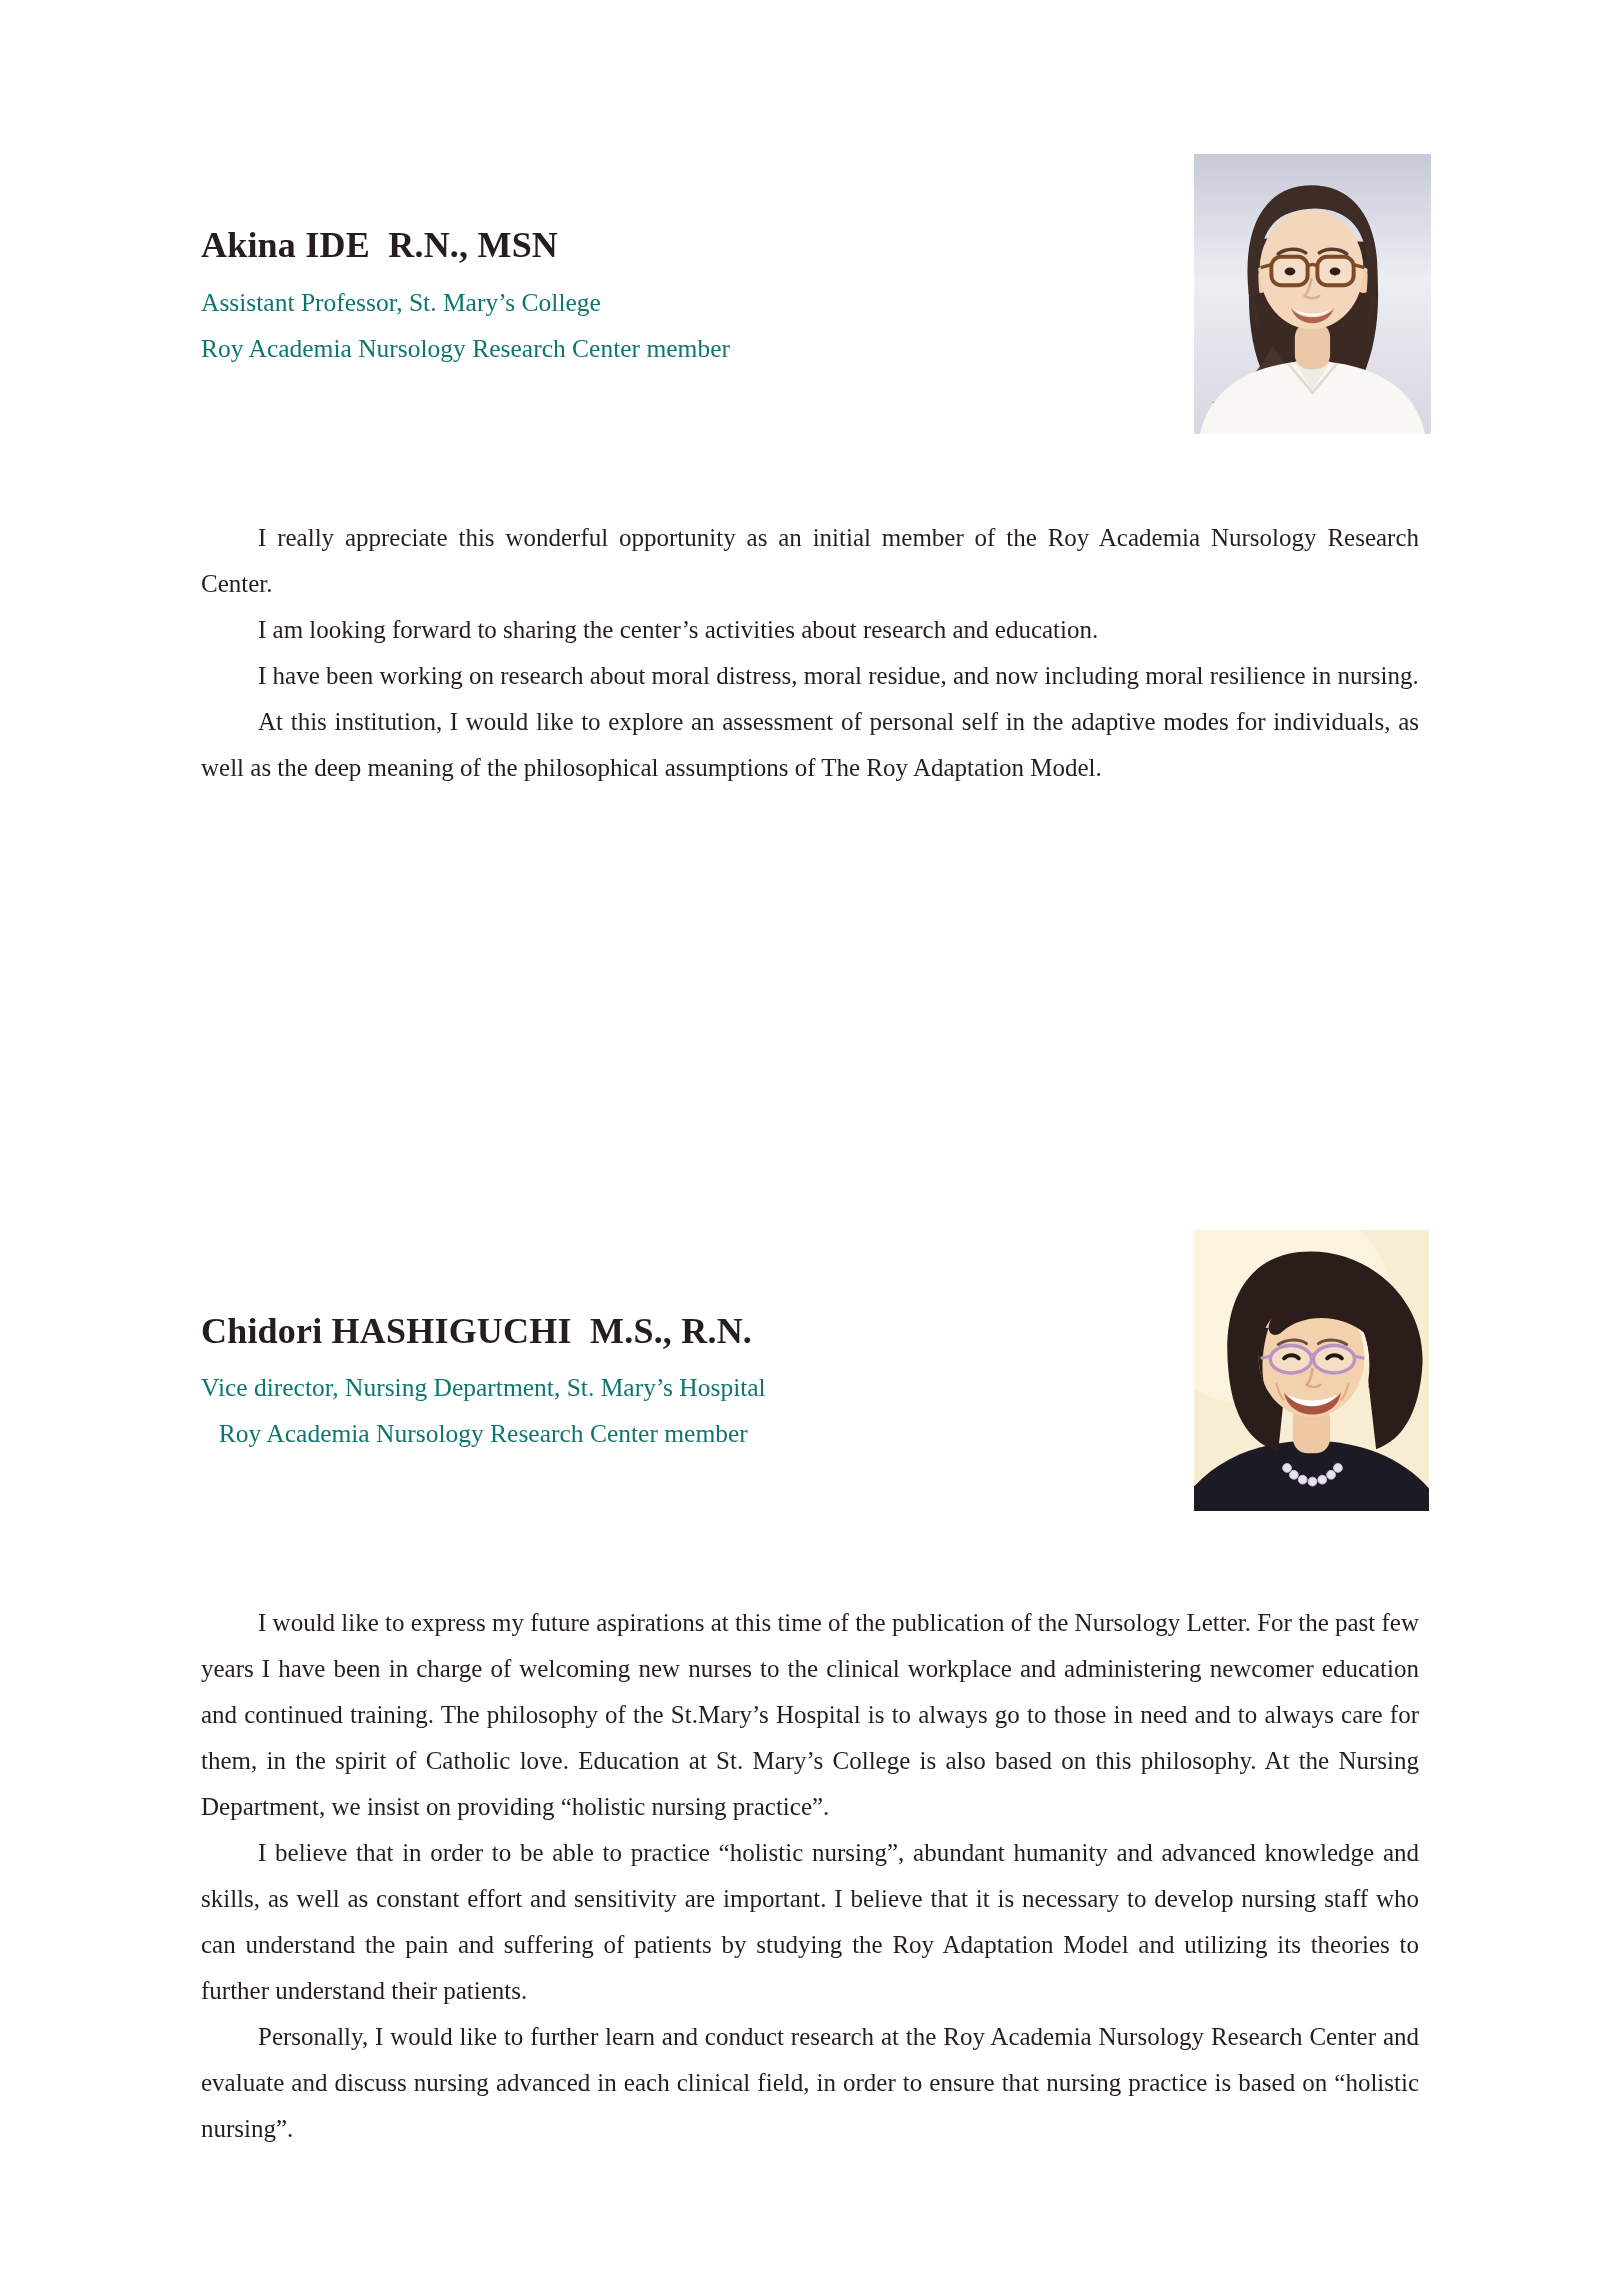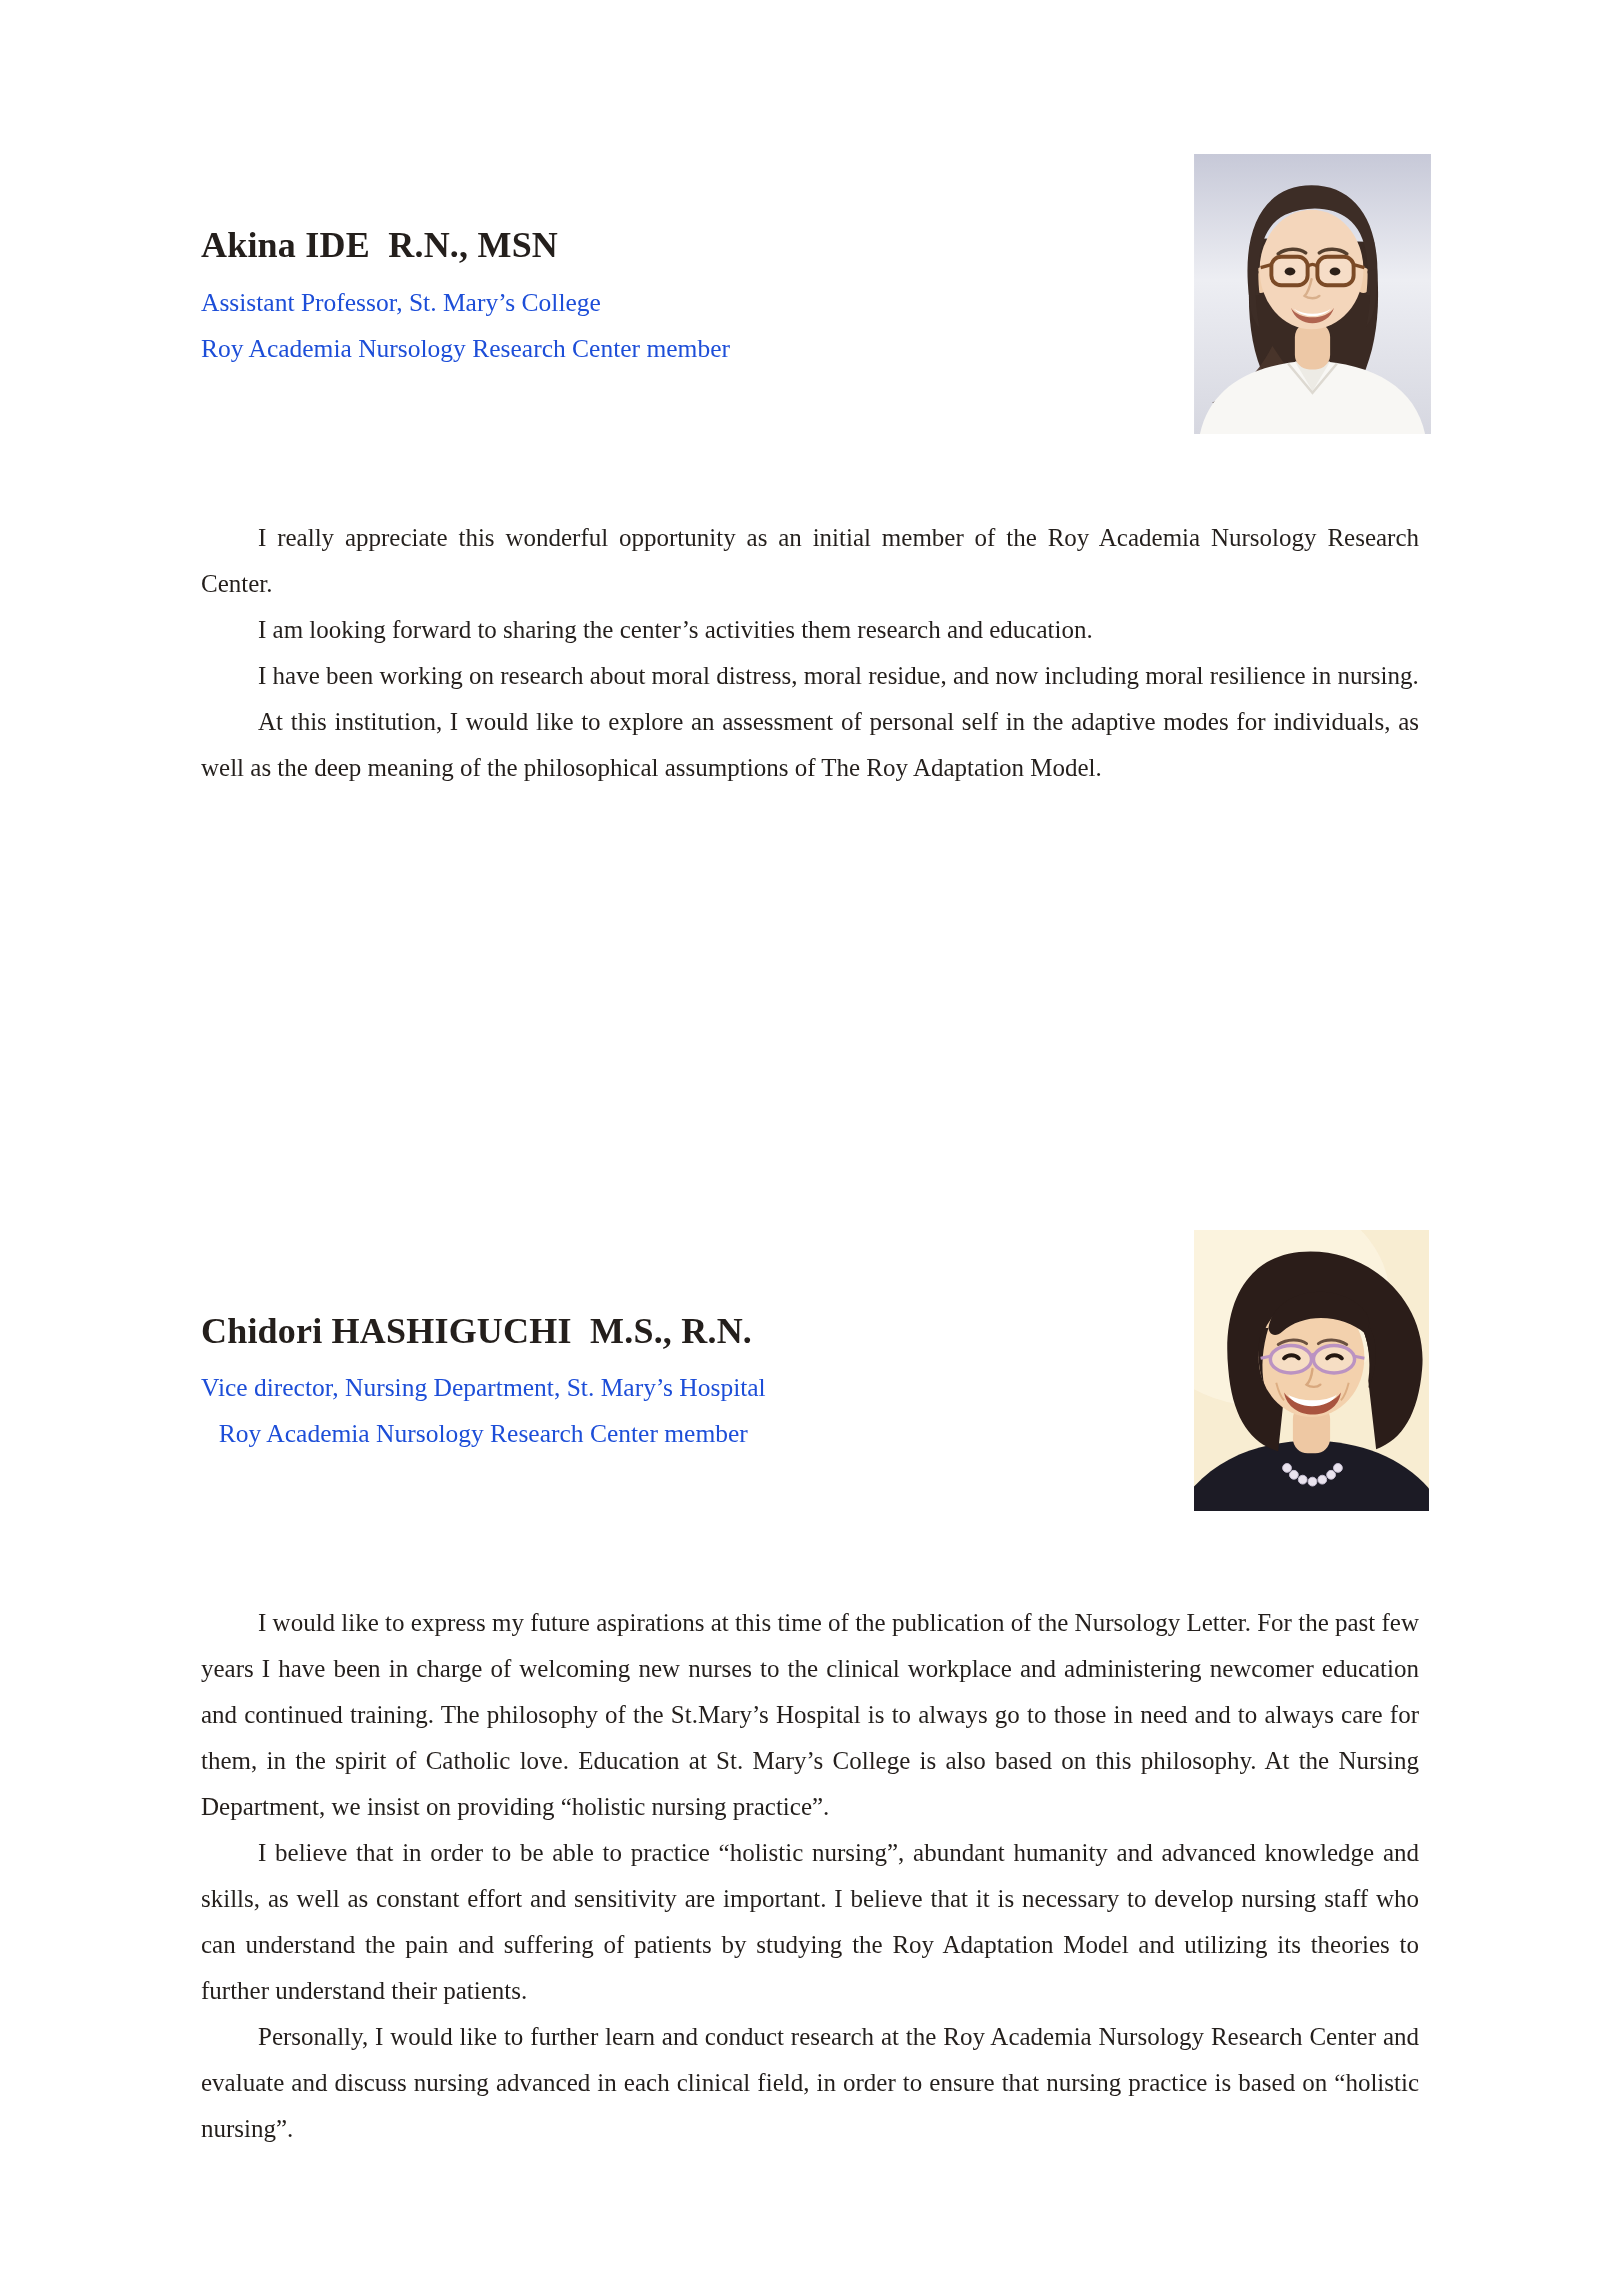--- a/index.html
+++ b/index.html
@@ -22,21 +22,21 @@
     line-height: 43px;
     letter-spacing: 0.2px;
     white-space: pre-wrap;
     color: #241f1c;
   }
   .profile-titles {
     position: absolute;
     left: 201px;
     font-size: 25.5px;
     line-height: 46px;
-    color: #1d4ed8;
+    color: #0f766e;
   }
   .bio {
     position: absolute;
     left: 201px;
     width: 1218px;
     font-size: 25px;
     line-height: 46px;
     text-align: justify;
     color: #241f1c;
   }
@@ -113,21 +113,21 @@
 
       <path d="M120,128 C118,137 116,142 113,145 C117,148 125,148 128,145" stroke="#d8af8b" stroke-width="2.5" fill="none" stroke-linecap="round"></path>
 
       <path d="M99,157 C107,170 135,170 143,157 C137,178 105,178 99,157 Z" fill="#b06450"></path>
       <path d="M102,158 C112,165 130,165 140,158 C131,168 111,168 102,158 Z" fill="#ffffff"></path>
     </svg>
   </figure>
 
   <div class="bio bio-1">
     <p class="indent">I really appreciate this wonderful opportunity as an initial member of the Roy Academia Nursology Research Center.</p>
-    <p class="indent">I am looking forward to sharing the center’s activities them research and education.</p>
+    <p class="indent">I am looking forward to sharing the center’s activities about research and education.</p>
     <p class="indent">I have been working on research about moral distress, moral residue, and now including moral resilience in nursing.</p>
     <p class="indent">At this institution, I would like to explore an assessment of personal self in the adaptive modes for individuals, as well as the deep meaning of the philosophical assumptions of The Roy Adaptation Model.</p>
   </div>
 
   <h1 class="profile-name name-2">Chidori HASHIGUCHI  M.S., R.N.</h1>
 
   <div class="profile-titles titles-2">
     <div>Vice director, Nursing Department, St. Mary’s Hospital</div>
     <div>Roy Academia Nursology Research Center member</div>
   </div>

